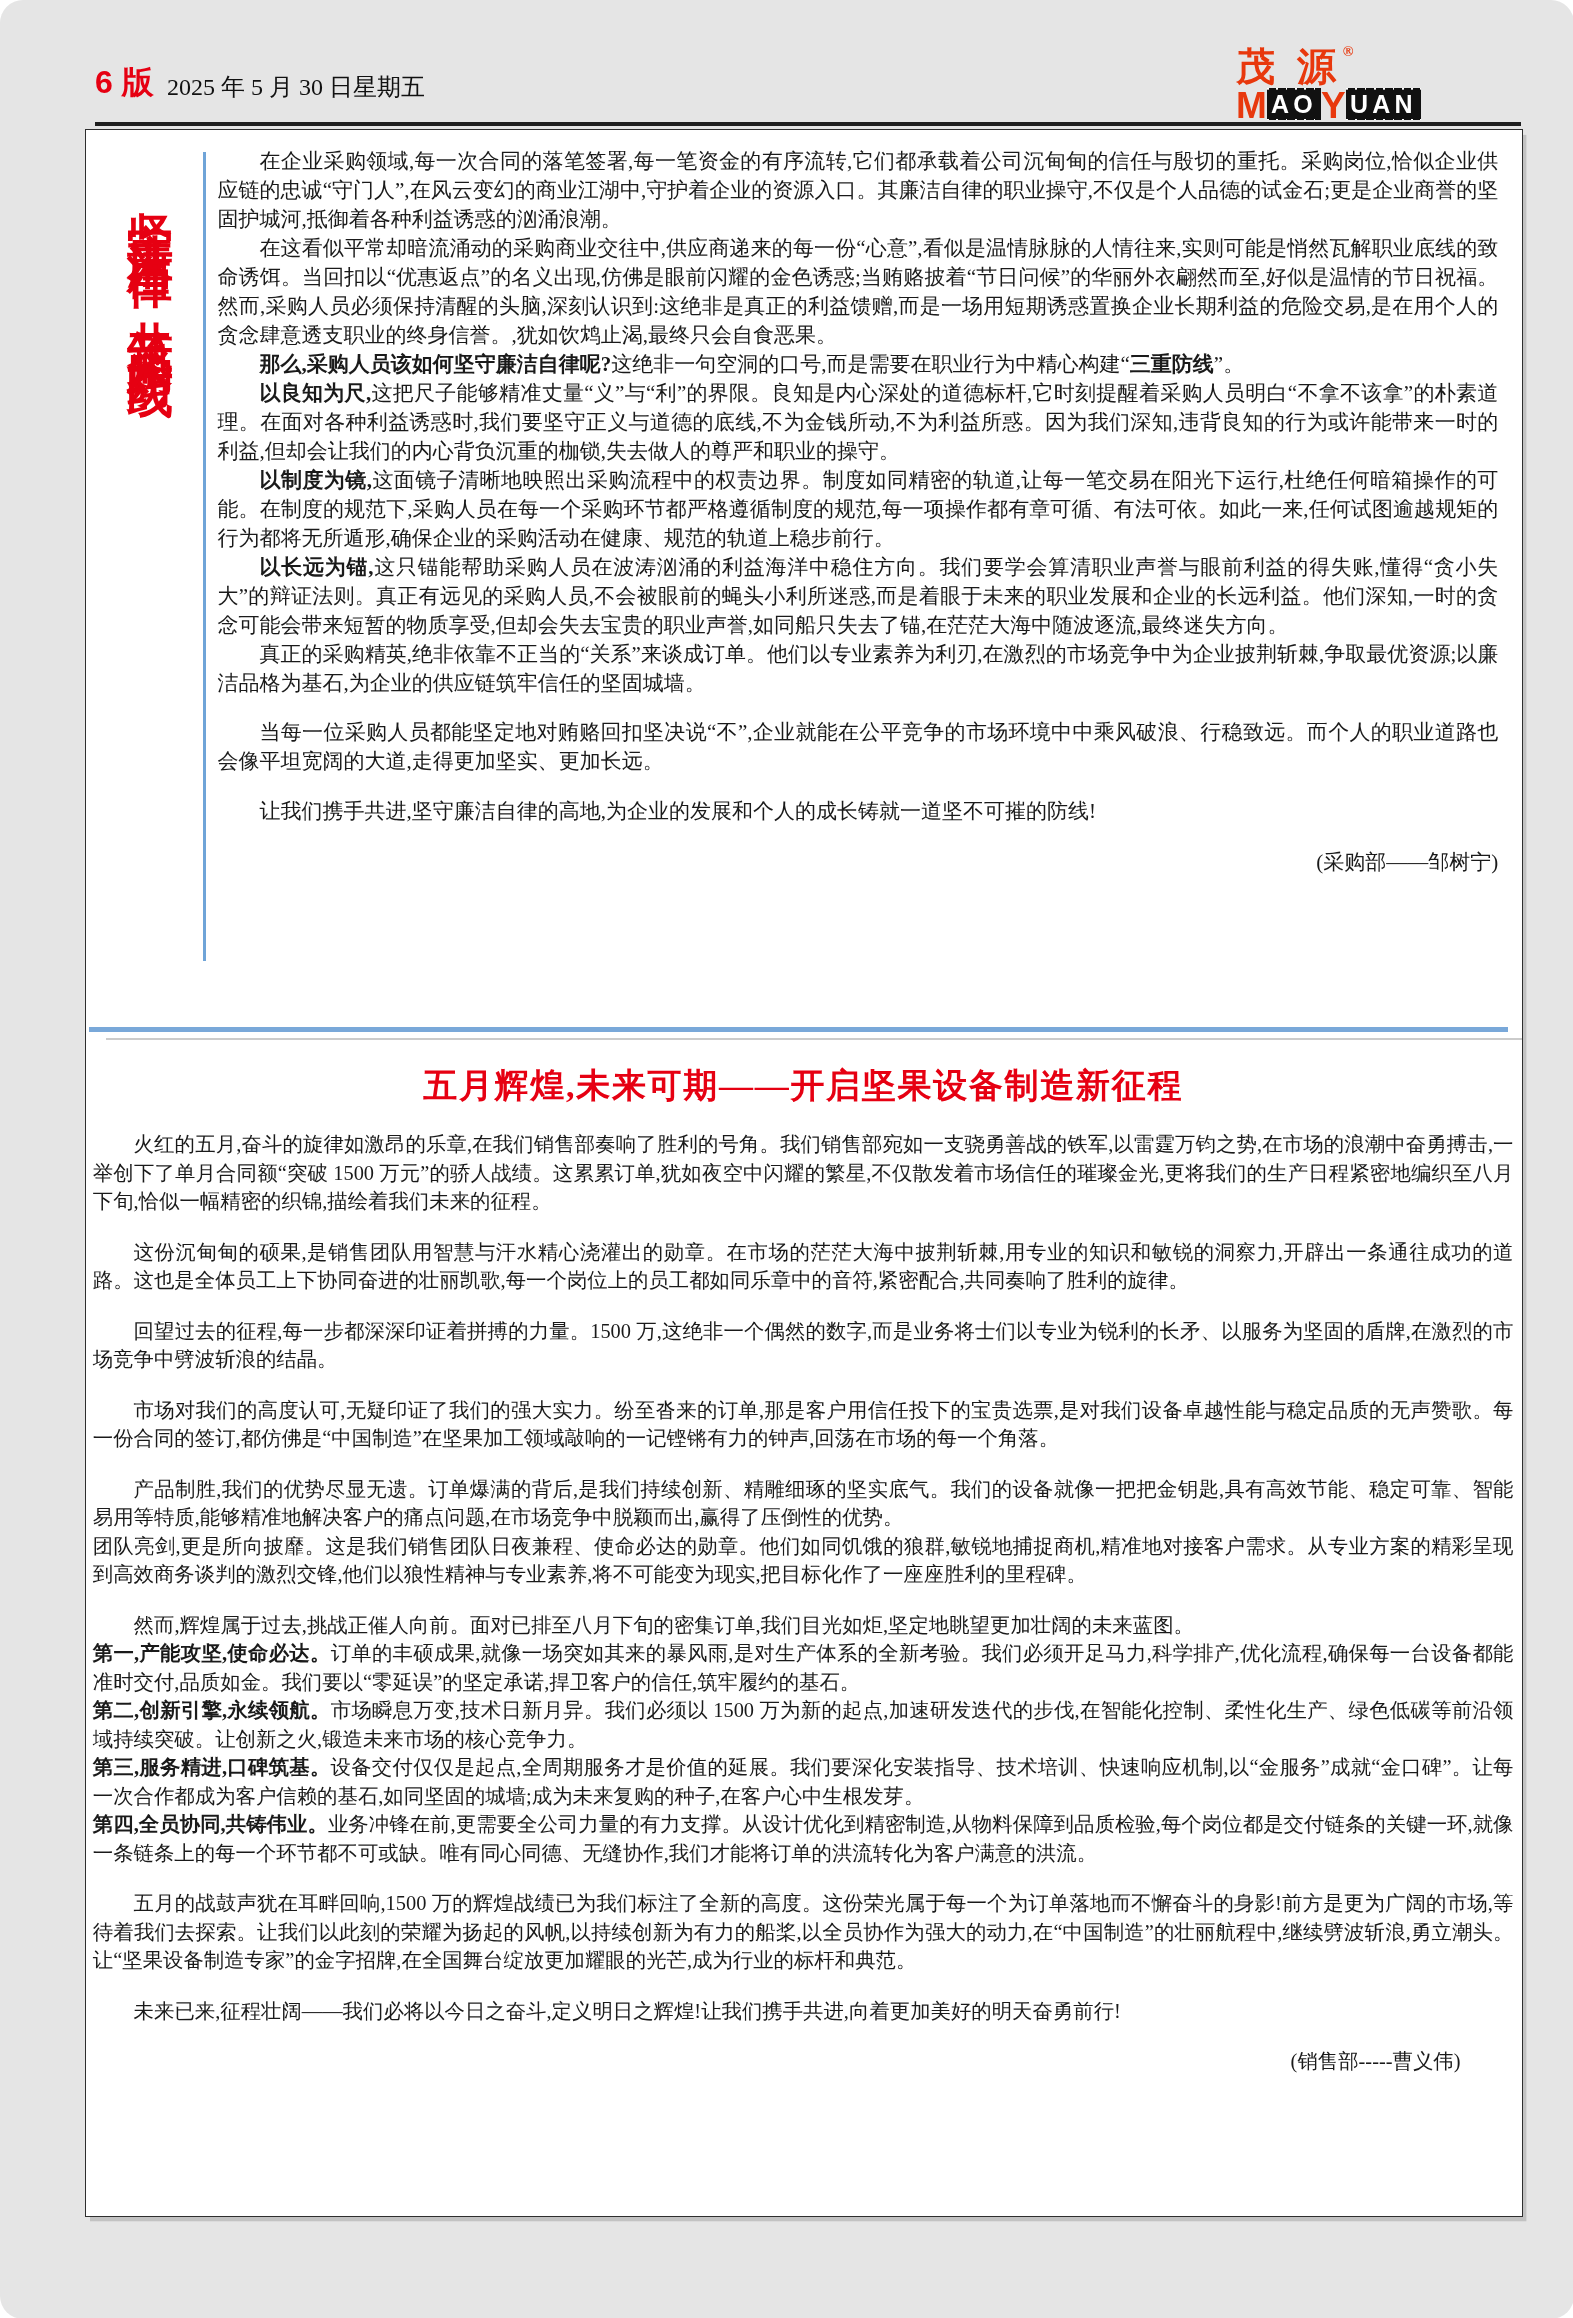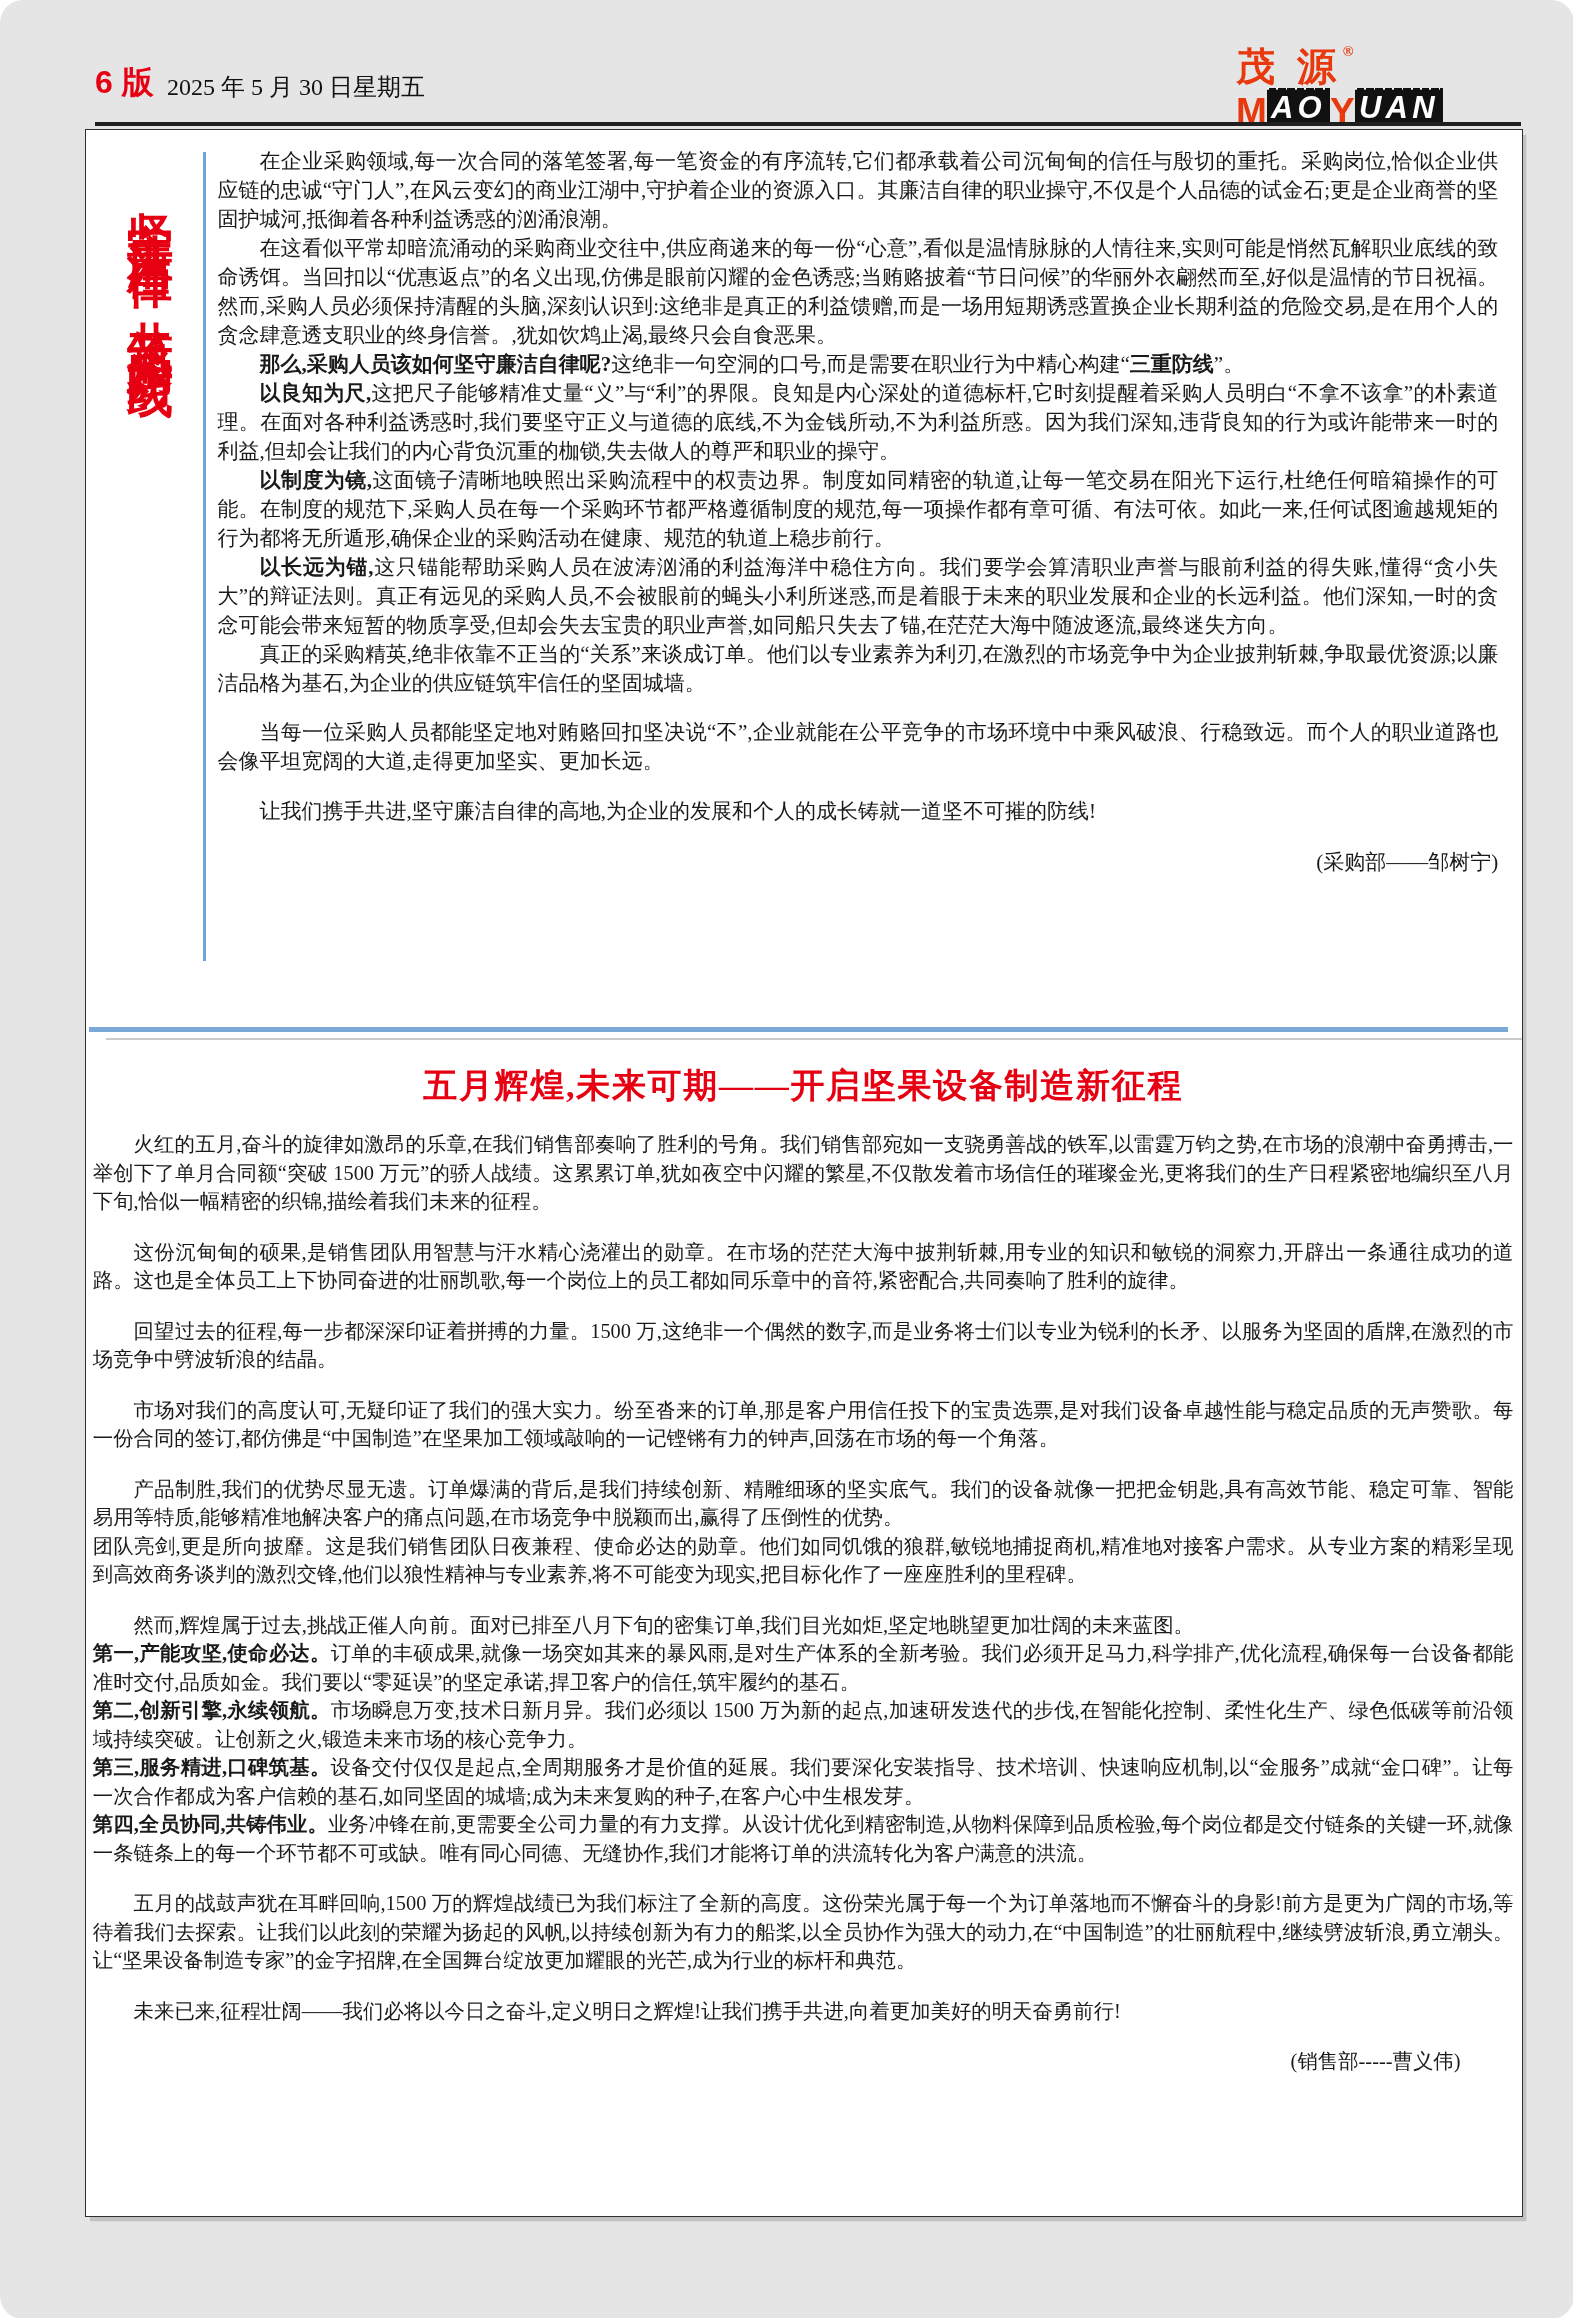--- a/index.html
+++ b/index.html
@@ -9,25 +9,25 @@
   .hdr{position:absolute;left:0;top:0;width:100%;height:127px;}
   .page-label{position:absolute;left:95px;top:61px;font-size:32px;font-weight:bold;
               color:#e60012;font-family:"Liberation Sans","DejaVu Sans",sans-serif;}
   .hdr-date{position:absolute;left:167px;top:71px;font-size:24px;color:#111;}
   .logo{position:absolute;right:160px;top:44px;width:178px;text-align:left;}
   .logo-cn{font-size:39px;font-weight:bold;color:#e8380d;letter-spacing:22px;line-height:1;white-space:nowrap;}
   .logo-reg{font-size:14.4px;vertical-align:24px;letter-spacing:0;margin-left:-15.3px;}
   .logo-en{margin-top:1.7px;display:flex;align-items:flex-end;line-height:1;
            font-family:"Liberation Sans","DejaVu Sans",sans-serif;}
   .logo-red{color:#e8380d;font-weight:bold;font-size:37px;line-height:.8;}
-  .logo-blk{background:#111;color:#fff;font-weight:bold;font-size:31px;padding:4.2px 4.2px 3.4px;
+  .logo-blk{background:#111;color:#fff;font-weight:bold;font-size:25px;padding:4.2px 4.2px 3.4px;
             letter-spacing:4.2px;
             background-image:repeating-linear-gradient(90deg,#fff 0 1.7px,transparent 1.7px 9.3px),
                              repeating-linear-gradient(90deg,#fff 0 1.7px,transparent 1.7px 9.3px);
-            background-size:100% 1.7px,100% 1.7px;background-position:0 0,0 100%;background-repeat:no-repeat;font-style:italic;}
+            background-size:100% 1.7px,100% 1.7px;background-position:0 0,0 100%;background-repeat:no-repeat;}
   .top-rule{position:absolute;left:95px;top:122px;width:1426px;height:4.2px;background:#1f1f1f;}
   
   .content-box{position:absolute;left:85px;top:129px;width:1438px;height:2088px;
                border:1.7px solid #2e2e2e;box-sizing:border-box;background:#fff;
                box-shadow:4.2px 5.1px 0 -0.8px #c2c2c2;overflow:hidden;}
   
   .article1{display:flex;padding:15.3px 22px 0 12px;}
   .a1-title{flex:0 0 105px;writing-mode:vertical-rl;text-orientation:upright;
             height:841px;padding-top:31px;margin:0 auto;
             font-size:46px;font-weight:bold;color:#e60012;letter-spacing:10.2px;line-height:105px;

